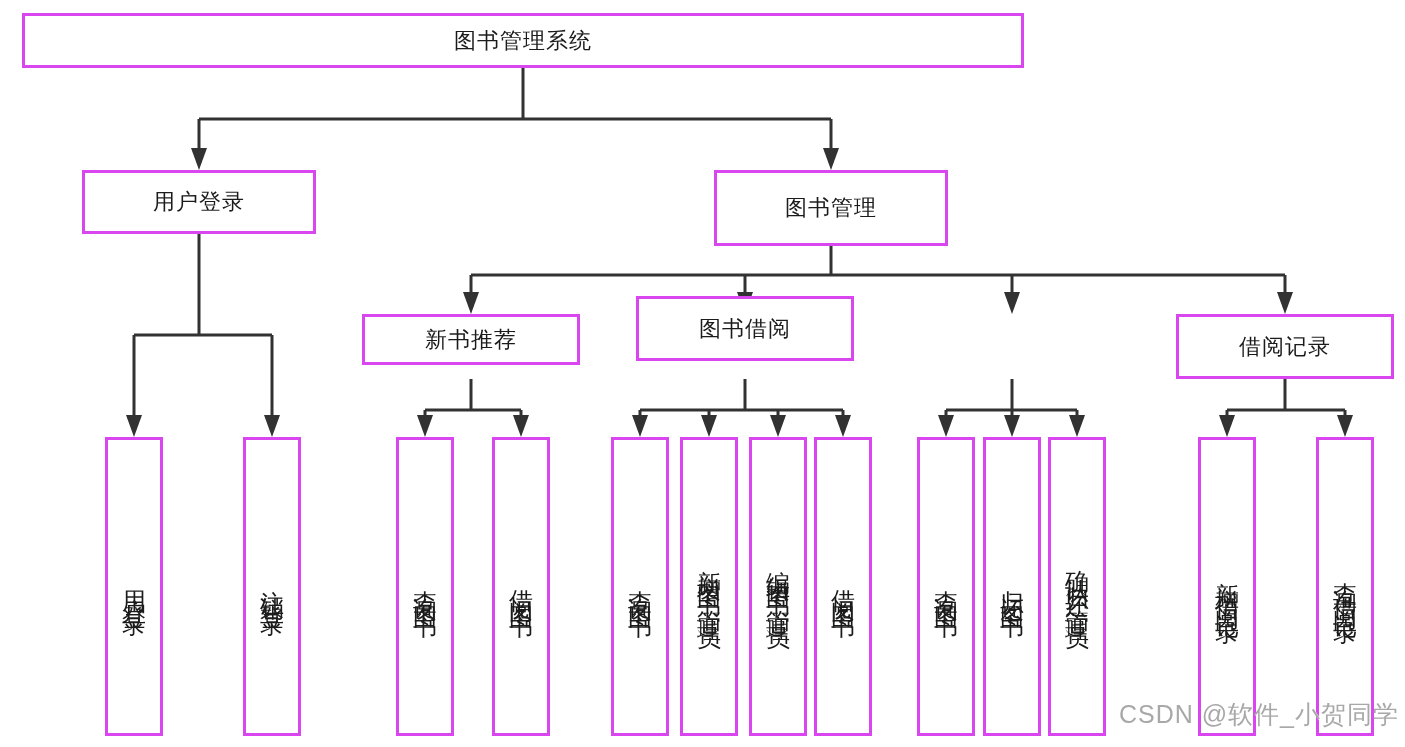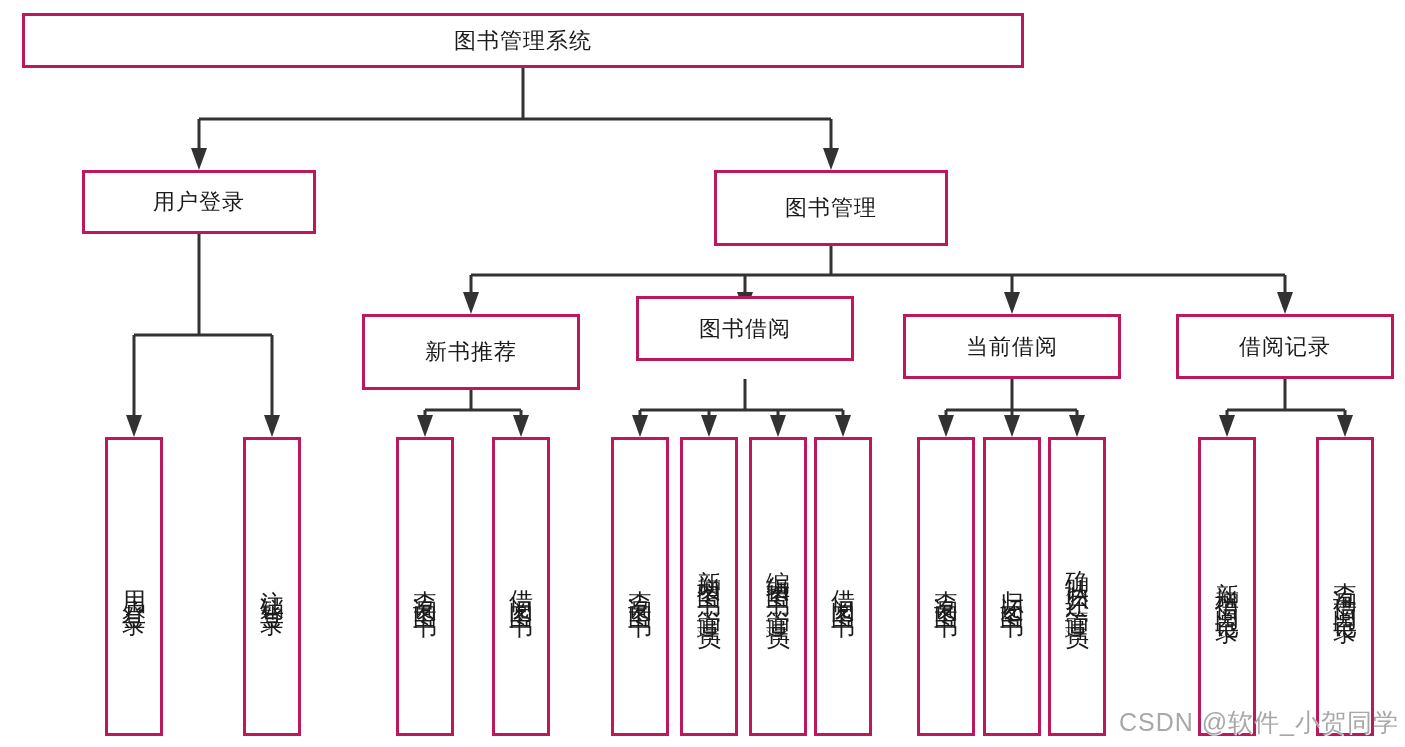--- a/index.html
+++ b/index.html
@@ -8,38 +8,38 @@
     width:1405px;height:747px;
     background:#ffffff;
     font-family:"Liberation Sans", sans-serif;
     overflow:hidden;
   }
   #connectors{position:absolute;left:0;top:0;z-index:1;}
   .box{
     position:absolute;
     box-sizing:border-box;
     background:#ffffff;
-    border:3px solid #be185d;
+    border:3px solid #d946ef;
     display:flex;align-items:center;justify-content:center;
     color:#1b1b1b;
     z-index:2;
   }
   .hbox{font-size:22px;letter-spacing:1px;}
   .vbox .vtext{
     writing-mode:vertical-rl;
     text-orientation:mixed;
     font-size:24px;
     line-height:1;
     letter-spacing:8px;
     color:#1b1b1b;
     white-space:nowrap;
   }
   #watermark{
     position:absolute;
-    right:6px;bottom:8px;
+    right:6px;bottom:16px;
     z-index:3;
     font-size:25px;
     letter-spacing:1px;
     color:#a8a8a8;
     text-shadow:1px 1px 0 rgba(255,255,255,0.9);
   }
 </style>
 </head>
 <body>
 
@@ -83,23 +83,22 @@
       <polygon points="1219,415 1235,415 1227,437"></polygon>
       <polygon points="1337,415 1353,415 1345,437"></polygon>
     </g>
   </svg>
 
   <div class="box hbox" style="left:22px;top:13px;width:1002px;height:55px">图书管理系统</div>
 
   <div class="box hbox" style="left:82px;top:170px;width:234px;height:64px">用户登录</div>
   <div class="box hbox" style="left:714px;top:170px;width:234px;height:76px">图书管理</div>
 
-  <div class="box hbox" style="left:362px;top:314px;width:218px;height:76px">新书推荐</div>
+  <div class="box hbox" style="left:362px;top:314px;width:218px;height:51px">新书推荐</div>
   <div class="box hbox" style="left:636px;top:296px;width:218px;height:65px">图书借阅</div>
-  <div class="box hbox" style="left:903px;top:314px;width:218px;height:65px">当前借阅</div>
   <div class="box hbox" style="left:1176px;top:314px;width:218px;height:65px">借阅记录</div>
 
   <div class="box vbox" style="left:105px;top:437px;width:58px;height:299px">
     <span class="vtext">用户登录</span>
   </div>
   <div class="box vbox" style="left:243px;top:437px;width:58px;height:299px">
     <span class="vtext">注销登录</span>
   </div>
 
   <div class="box vbox" style="left:396px;top:437px;width:58px;height:299px">

